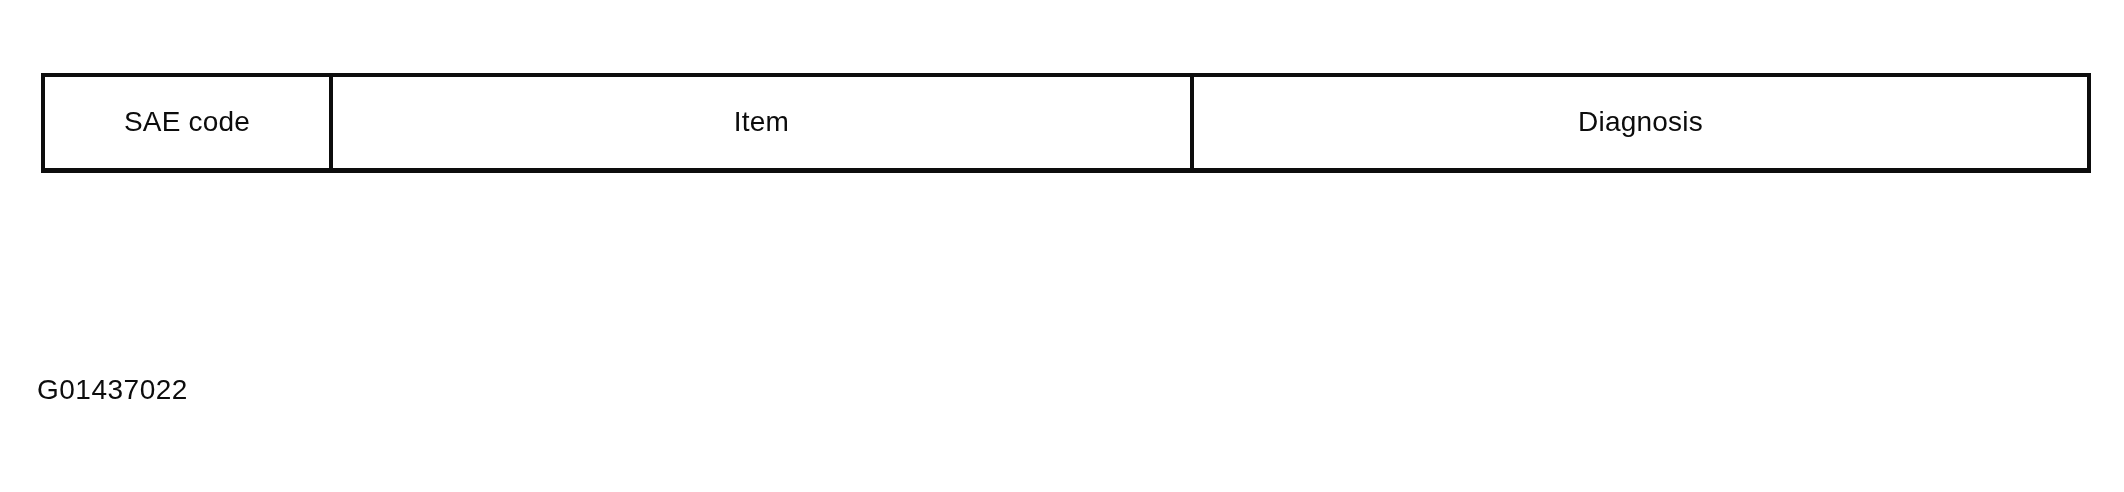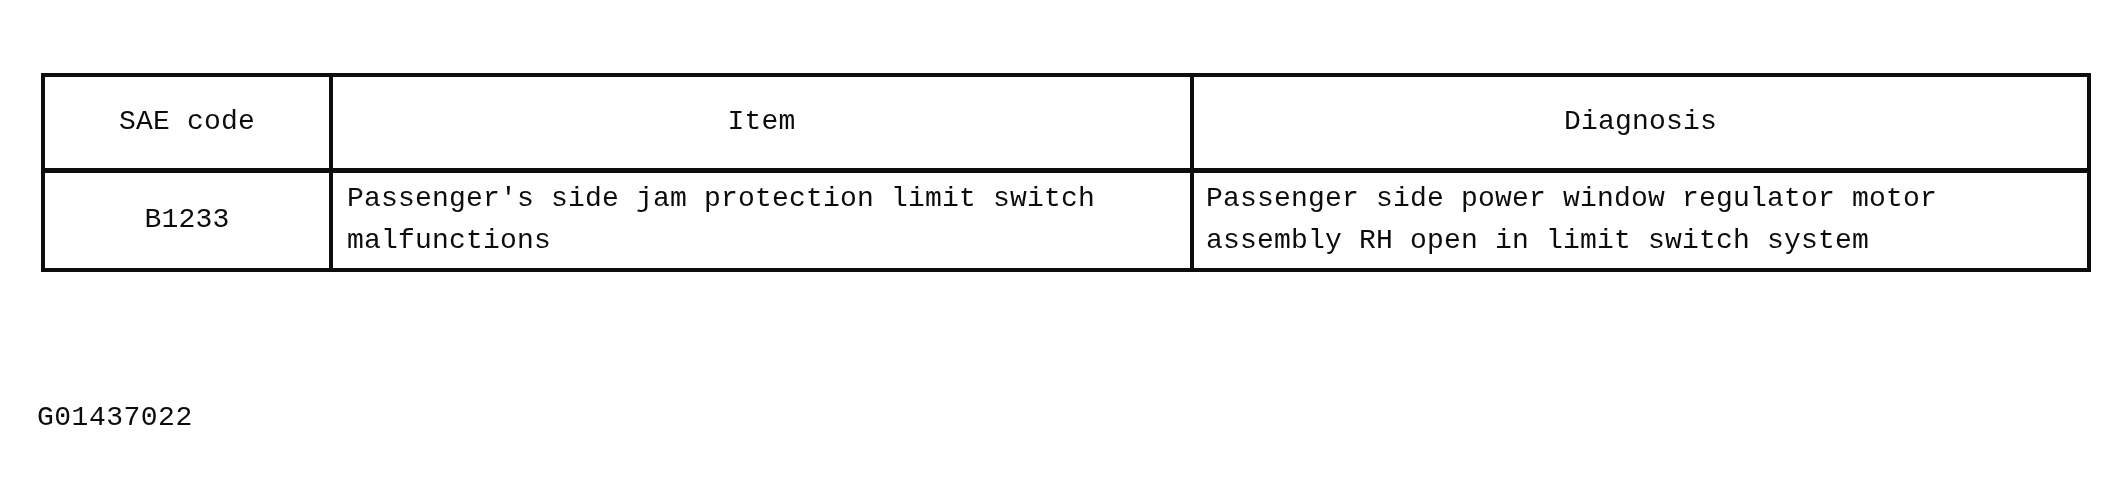--- a/index.html
+++ b/index.html
@@ -1,15 +1,15 @@
 <!DOCTYPE html>
 <html><head>
 <meta charset="utf-8">
 <style>
-  * { margin: 0; padding: 0; box-sizing: border-box; font-family: Liberation Mono, monospace; }
+  * { margin: 0; padding: 0; box-sizing: border-box; }
 
   html, body {
     width: 2124px;
     height: 492px;
     background: #ffffff;
     font-family: "Liberation Sans", sans-serif;
     color: #0c0c0c;
     overflow: hidden;
   }
 
@@ -68,21 +68,21 @@
 
   td.cell-diag {
     text-align: left;
     padding-left: 12px;
     padding-right: 40px;
   }
 
   .figure-id {
     position: absolute;
     left: 37px;
-    top: 402px;
+    top: 374px;
     font-size: 28px;
     letter-spacing: 0.5px;
     color: #0c0c0c;
   }
 </style>
 </head>
 <body>
 
 <div class="page">
 
@@ -91,23 +91,18 @@
       <col class="c-code">
       <col class="c-item">
       <col class="c-diag">
     </colgroup>
     <tbody>
       <tr class="header-row">
         <th>SAE code</th>
         <th>Item</th>
         <th>Diagnosis</th>
       </tr>
-      <tr class="body-row">
-        <td class="cell-code">B1233</td>
-        <td class="cell-item">Passenger's side jam protection limit switch malfunctions</td>
-        <td class="cell-diag">Passenger side power window regulator motor assembly RH open in limit switch system</td>
-      </tr>
     </tbody>
   </table>
 
   <div class="figure-id">G01437022</div>
 
 </div>
 
 </body></html>

